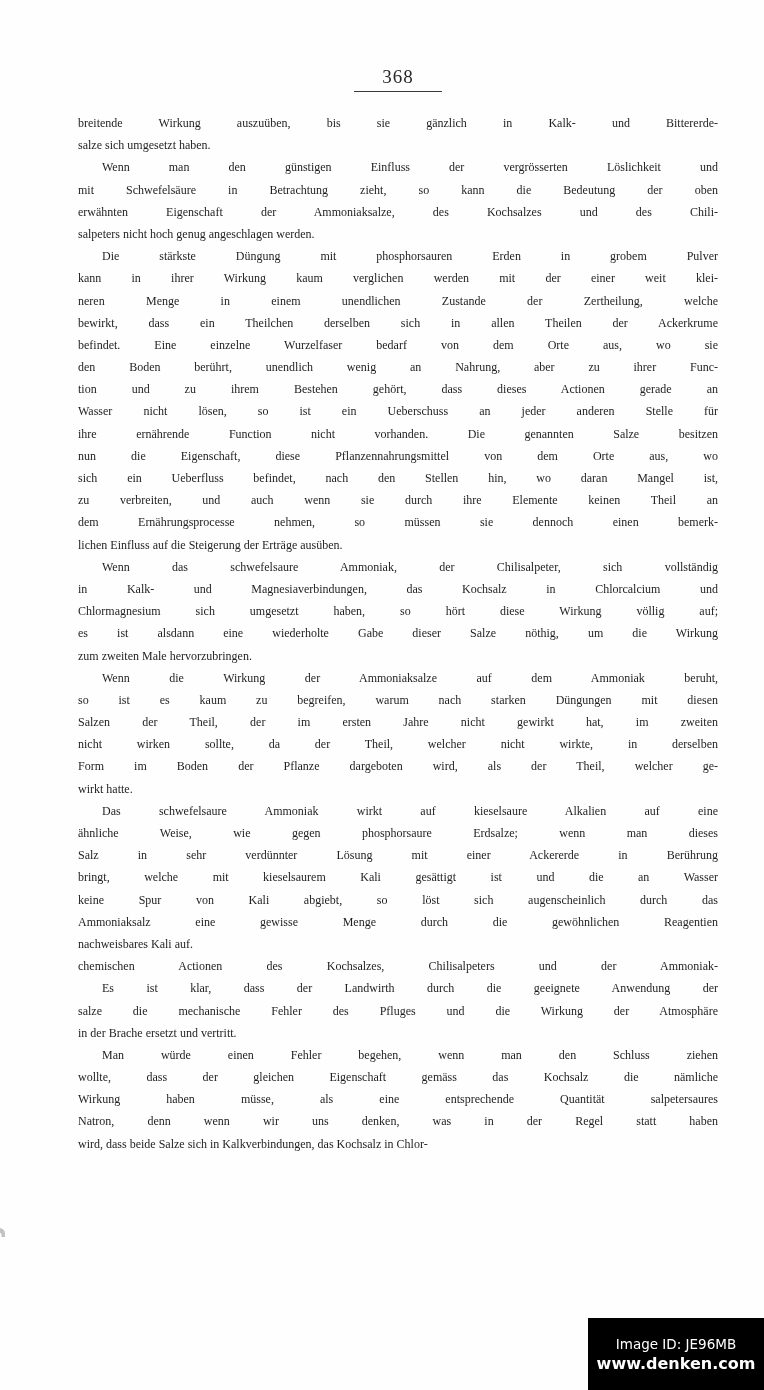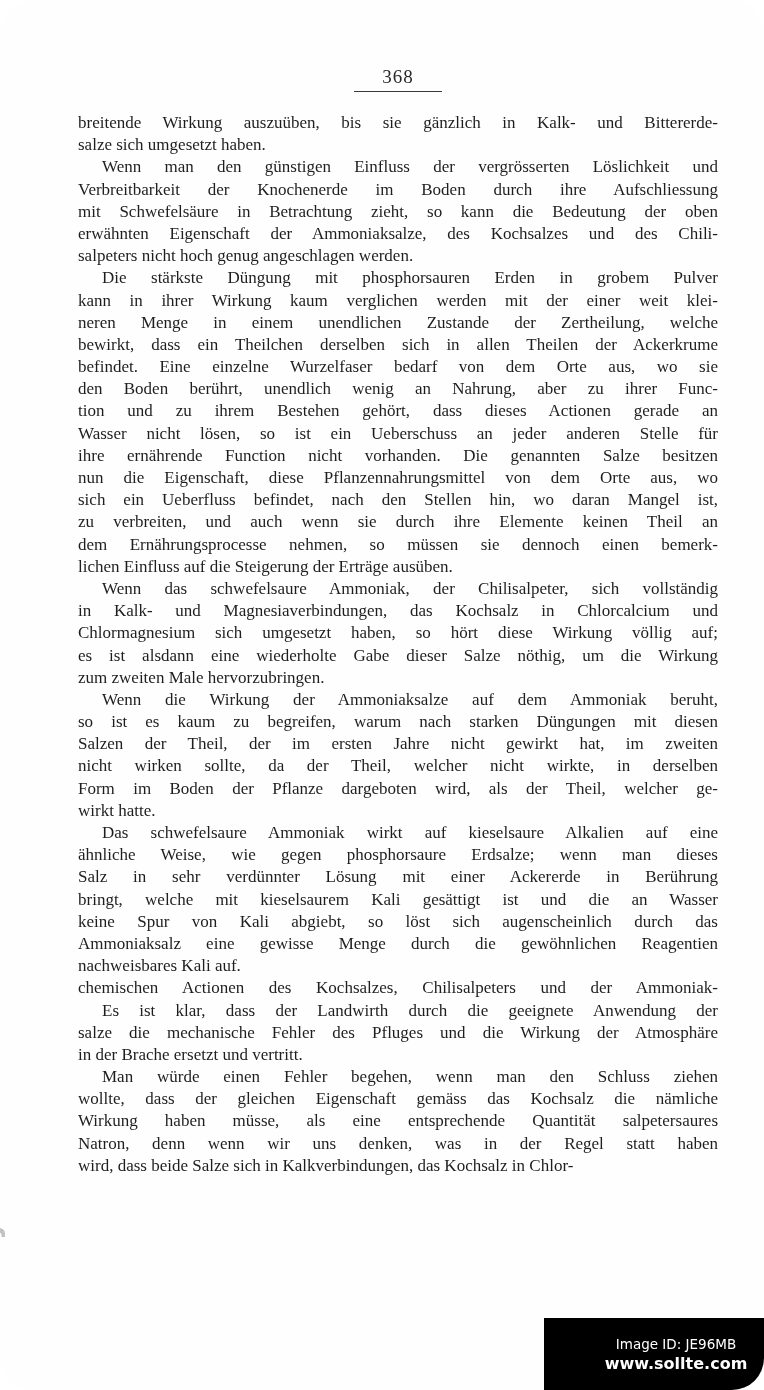--- a/index.html
+++ b/index.html
@@ -8,21 +8,20 @@
     background: #ffffff;
   }
   #page {
     position: relative;
     width: 764px;
     height: 1390px;
     background: #fefefe;
     overflow: hidden;
     font-family: "Liberation Serif", "DejaVu Serif", serif;
     color: #232323;
-    border-radius: 32px;
   }
   .page-number-wrap {
     position: absolute;
     top: 66px;
     left: 78px;
     width: 640px;
     text-align: center;
   }
   .page-number {
     font-size: 19px;
@@ -33,21 +32,21 @@
     width: 88px;
     height: 0;
     border-bottom: 1.5px solid #3a3a3a;
     margin: 3px auto 0 auto;
   }
   .text-block {
     position: absolute;
     top: 112px;
     left: 78px;
     width: 640px;
-    font-size: 17px;
+    font-size: 12px;
     line-height: 22.2px;
     color: #1e1e1e;
   }
   .line {
     text-align: justify;
     text-align-last: justify;
     white-space: normal;
     height: 22.2px;
     overflow: hidden;
   }
@@ -76,21 +75,20 @@
     width: 176px;
     height: 72px;
     background: #000000;
     color: #ffffff;
     display: flex;
     flex-direction: column;
     align-items: center;
     justify-content: center;
     gap: 2px;
     font-family: "DejaVu Sans", sans-serif;
-    padding-left: 44px;
   }
   .credit-id {
     font-size: 13.5px;
     font-weight: normal;
   }
   .credit-url {
     font-size: 16px;
     font-weight: bold;
   }
 </style>
@@ -101,21 +99,20 @@
 
   <div class="page-number-wrap">
     <div class="page-number">368</div>
     <div class="page-number-rule"></div>
   </div>
 
   <div class="text-block">
       <div class="line">breitende Wirkung auszuüben, bis sie gänzlich in Kalk- und Bittererde-</div>
       <div class="line last">salze sich umgesetzt haben.</div>
       <div class="line indent">Wenn man den günstigen Einfluss der vergrösserten Löslichkeit und</div>
-      <div class="line">Verbreitbarkeit der Knochenerde im Boden durch ihre Aufschliessung</div>
       <div class="line">mit Schwefelsäure in Betrachtung zieht, so kann die Bedeutung der oben</div>
       <div class="line">erwähnten Eigenschaft der Ammoniaksalze, des Kochsalzes und des Chili-</div>
       <div class="line last">salpeters nicht hoch genug angeschlagen werden.</div>
       <div class="line indent">Die stärkste Düngung mit phosphorsauren Erden in grobem Pulver</div>
       <div class="line">kann in ihrer Wirkung kaum verglichen werden mit der einer weit klei-</div>
       <div class="line">neren Menge in einem unendlichen Zustande der Zertheilung, welche</div>
       <div class="line">bewirkt, dass ein Theilchen derselben sich in allen Theilen der Ackerkrume</div>
       <div class="line">befindet.  Eine einzelne Wurzelfaser bedarf von dem Orte aus, wo sie</div>
       <div class="line">den Boden berührt, unendlich wenig an Nahrung, aber zu ihrer Func-</div>
       <div class="line">tion und zu ihrem Bestehen gehört, dass dieses Actionen gerade an</div>
@@ -152,16 +149,16 @@
       <div class="line">wollte, dass der gleichen Eigenschaft gemäss das Kochsalz die nämliche</div>
       <div class="line">Wirkung haben müsse, als eine entsprechende Quantität salpetersaures</div>
       <div class="line">Natron, denn wenn wir uns denken, was in der Regel statt haben</div>
       <div class="line last">wird, dass beide Salze sich in Kalkverbindungen, das Kochsalz in Chlor-</div>
     </div>
 
   <div class="side-watermark">alamy</div>
 
   <div class="credit-box">
     <div class="credit-id">Image ID: JE96MB</div>
-    <div class="credit-url">www.sollte.com</div>
+    <div class="credit-url">www.denken.com</div>
   </div>
 
 </div>
 
 </body></html>

